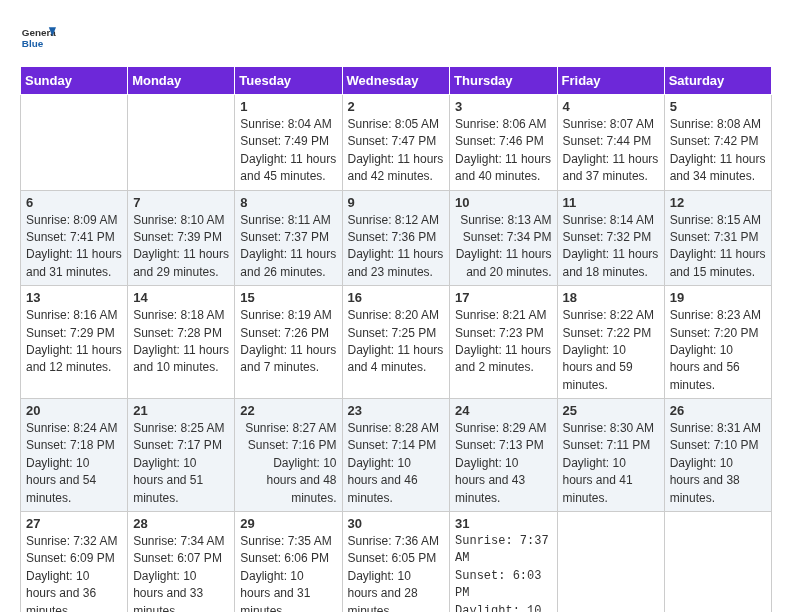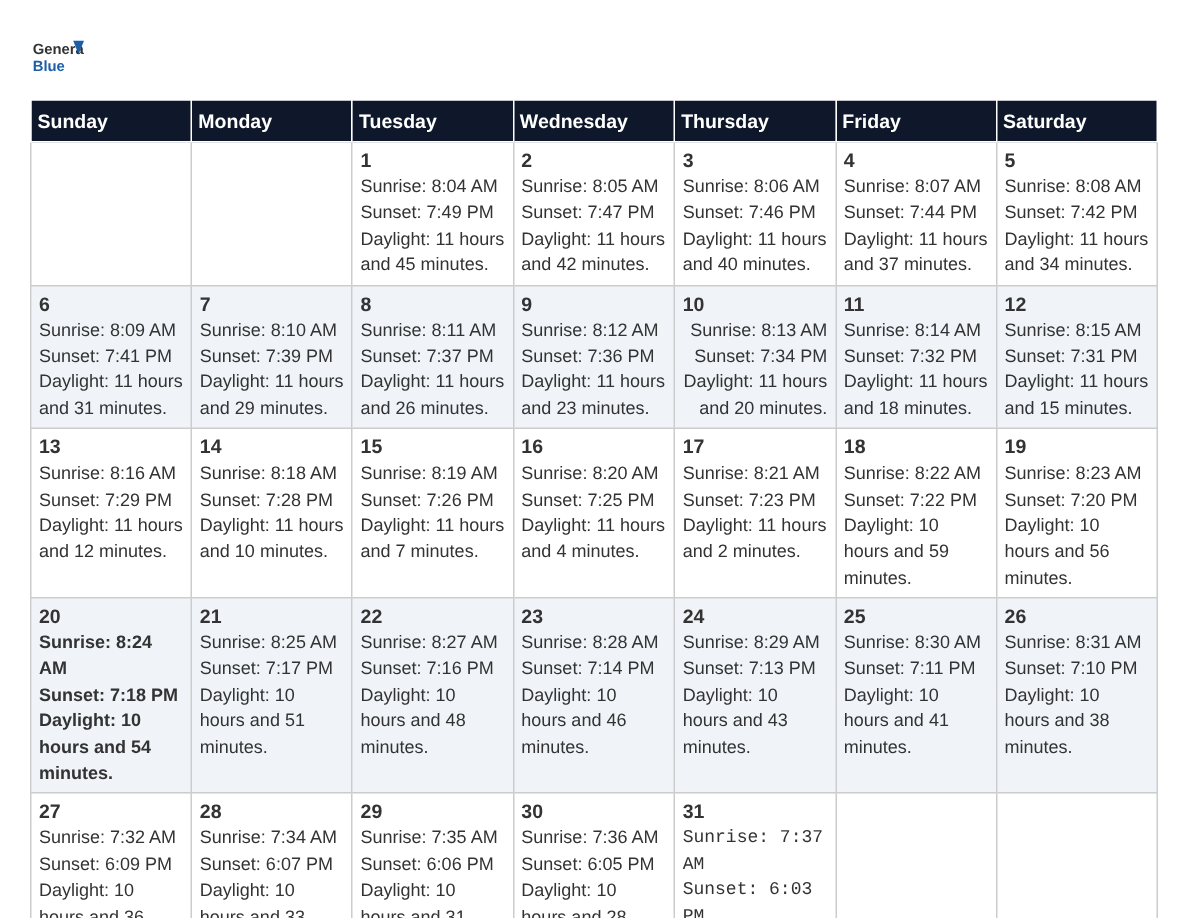--- a/index.html
+++ b/index.html
@@ -36,21 +36,21 @@
     .location {
       font-size: 16px;
       color: #555;
     }
     .calendar {
       width: 100%;
       border-collapse: collapse;
       font-size: 11px;
     }
     .calendar th {
-      background: #0f172a;
+      background: #6d28d9;
       color: #fff;
       padding: 6px 4px;
       text-align: left;
       font-size: 13px;
       font-weight: bold;
       border: 1px solid #fff;
     }
     .calendar td {
       border: 1px solid #ccc;
       vertical-align: top;
@@ -239,33 +239,33 @@
         <td>
           <div class="day-num">19</div>
           <div class="day-info" style="white-space: pre-line;">Sunrise: 8:23 AM
 Sunset: 7:20 PM
 Daylight: 10 hours and 56 minutes.</div>
         </td>
       </tr>
       <tr>
         <td>
           <div class="day-num">20</div>
-          <div class="day-info" style="white-space: pre-line; font-weight: bold;">Sunrise: 8:24 AM
+          <div class="day-info" style="white-space: pre-line;">Sunrise: 8:24 AM
 Sunset: 7:18 PM
 Daylight: 10 hours and 54 minutes.</div>
         </td>
         <td>
           <div class="day-num">21</div>
           <div class="day-info" style="white-space: pre-line;">Sunrise: 8:25 AM
 Sunset: 7:17 PM
 Daylight: 10 hours and 51 minutes.</div>
         </td>
         <td>
           <div class="day-num">22</div>
-          <div class="day-info" style="white-space: pre-line;">Sunrise: 8:27 AM
+          <div class="day-info" style="white-space: pre-line; text-align: right;">Sunrise: 8:27 AM
 Sunset: 7:16 PM
 Daylight: 10 hours and 48 minutes.</div>
         </td>
         <td>
           <div class="day-num">23</div>
           <div class="day-info" style="white-space: pre-line;">Sunrise: 8:28 AM
 Sunset: 7:14 PM
 Daylight: 10 hours and 46 minutes.</div>
         </td>
         <td>

